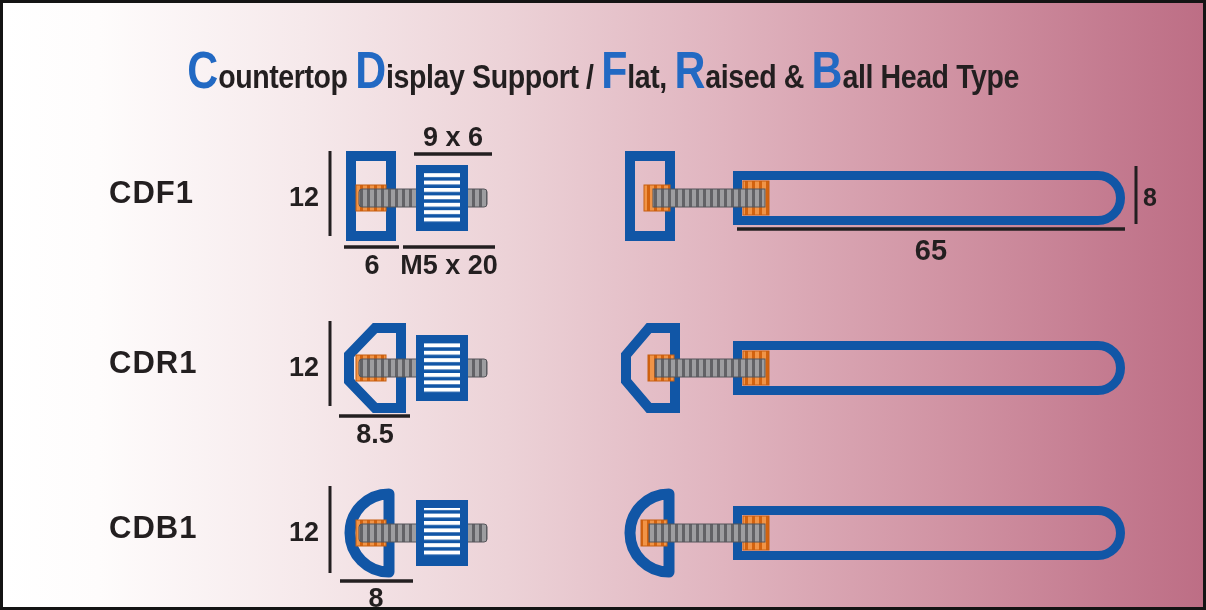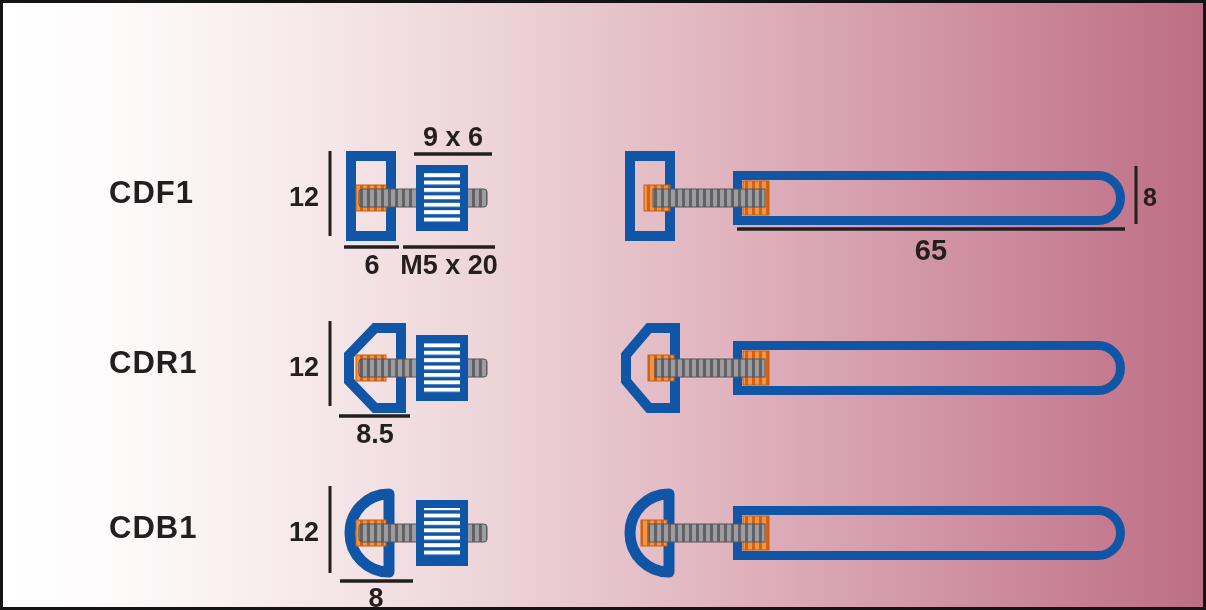--- a/index.html
+++ b/index.html
@@ -40,20 +40,25 @@
   .lbltext{font-family:"Liberation Sans",sans-serif;font-weight:bold;fill:#231f20;font-size:31px;letter-spacing:1px;}
   .dimline{stroke:#231f20;stroke-width:3;fill:none;}
   .dimlineh{stroke:#231f20;stroke-width:3.5;fill:none;}
   .part{stroke:#1156a6;fill:none;}
 </style>
 </head>
 <body>
 
 <div class="stage">
 
+  <div class="title">
+    <div class="title-inner">
+      <span class="cap">C</span><span>ountertop </span><span class="cap">D</span><span>isplay Support / </span><span class="cap">F</span><span>lat, </span><span class="cap">R</span><span>aised &amp; </span><span class="cap">B</span><span>all Head Type</span>
+    </div>
+  </div>
 
   <svg width="1206" height="610" viewBox="0 0 1206 610">
     <defs>
       <pattern id="pg" width="7" height="10" patternUnits="userSpaceOnUse">
         <rect width="7" height="10" fill="#9d9da0"></rect>
         <rect width="3" height="10" fill="#626266"></rect>
       </pattern>
       <pattern id="po" width="7" height="10" patternUnits="userSpaceOnUse">
         <rect width="7" height="10" fill="#f19447"></rect>
         <rect width="3" height="10" fill="#d2620f"></rect>

